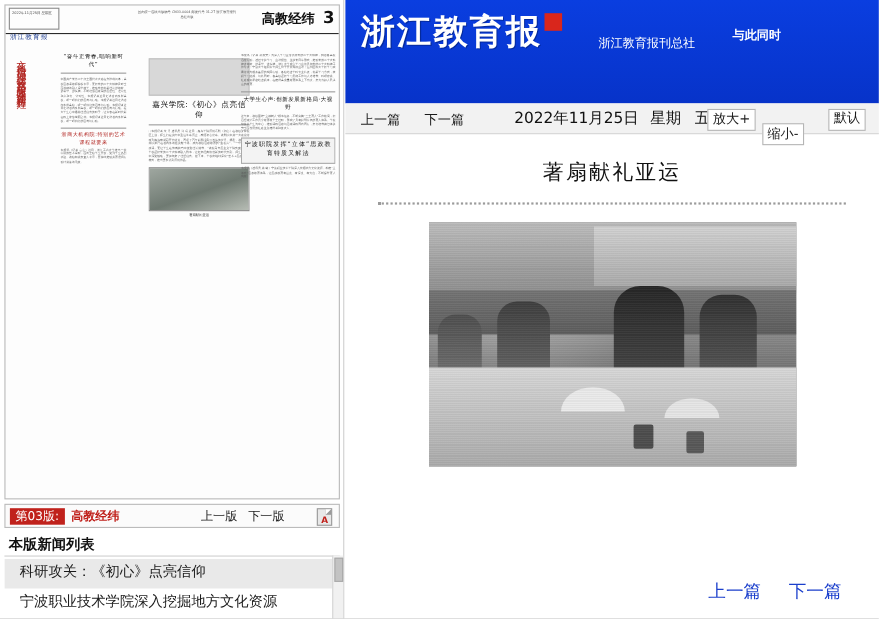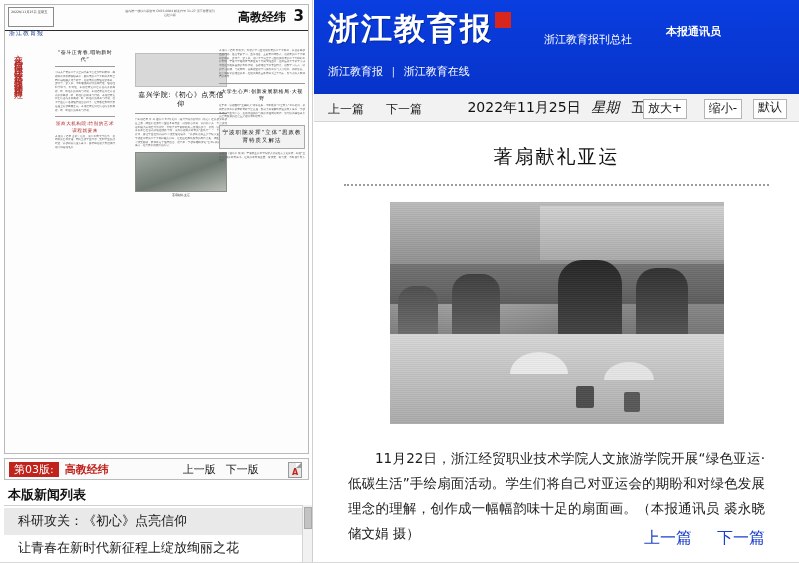--- a/index.html
+++ b/index.html
@@ -207,29 +207,29 @@
     position: relative; height: 28px;
     background: #f2f2f2;
     border-bottom: 1px solid #d6d6d6;
   }
   #tb2-prev { position: absolute; left: 14px; top: 7px; font-size: 12px; color: #1a1a1a; text-decoration: none;}
   #tb2-next { position: absolute; left: 72px; top: 7px; font-size: 12px; color: #1a1a1a; text-decoration: none;}
   #tb2-date {
     position: absolute; left: 0; right: 0; top: 5px;
     text-align: center; font-size: 14px; color: #111;
   }
-  #tb2-date .wk { margin-left: 6px; font-style: italic; }
+  #tb2-date .wk { margin-left: 6px; }
   #tb2-date .wkn { margin-left: 8px; }
   .zoom-btn {
     position: absolute; top: 5px; font-size: 12px; color: #1a1a1a;
     border: 1px solid #b5b5b5; background: #ffffff;
     padding: 1px 4px; text-decoration: none; line-height: 1.3;
   }
   #zoom-in  { right: 112px; }
-  #zoom-out { right: 57px; }
+  #zoom-out { right: 68px; margin-top: 13px; }
   #zoom-def { right: 12px; font-family: Liberation Mono, monospace; }
 
   #article {
     position: relative;
     padding: 0 30px;
   }
   #article-title {
     text-align: center;
     font-size: 19px;
     color: #111;
@@ -370,43 +370,38 @@
     <a class="tb-link" style="margin-left:74px;" href="#">上一版</a>
     <a class="tb-link" href="#">下一版</a>
     <span id="pdf-icon"></span>
   </div>
 
   <div id="news-list-title">本版新闻列表</div>
   <div id="news-list-rule"></div>
 
   <div id="news-list">
     <div class="news-item first">科研攻关：《初心》点亮信仰</div>
-    <div class="news-item">让青春在新时代新征程上绽放绚丽之花</div>
+    <div class="news-item">宁波职业技术学院深入挖掘地方文化资源</div>
     <div class="news-item">大学生心声：新时代的第二十大精神进课堂</div>
   </div>
 
   <div id="list-scroll">
     <div id="list-scroll-thumb"></div>
   </div>
 </div>
 
 <div id="right-pane">
 
   <div id="masthead">
     <div id="masthead-logo">
       <span>浙江教育报</span><span class="seal"></span>
     </div>
     <div id="masthead-sub">浙江教育报刊总社</div>
-    <div id="masthead-sub2">本报通讯员</div>
-
-    <div id="masthead-links">
-      <a href="#">浙江教育报</a>
-      <span class="divider">|</span>
-      <a href="#">浙江教育在线</a>
-    </div>
+    <div id="masthead-sub2">与此同时</div>
+
 
   </div>
 
   <div id="toolbar2">
     <a id="tb2-prev" href="#">上一篇</a>
     <a id="tb2-next" href="#">下一篇</a>
     <div id="tb2-date">
       <span>2022年11月25日</span>
       <span class="wk">星期</span>
       <span class="wkn">五</span>
@@ -429,21 +424,20 @@
       <div class="ph ph-p2"></div>
       <div class="ph ph-p3"></div>
       <div class="ph ph-table"></div>
       <div class="ph ph-fan1"></div>
       <div class="ph ph-fan2"></div>
       <div class="ph ph-jar"></div>
       <div class="ph ph-jar2"></div>
       <div class="ph-grain"></div>
     </div>
 
-    <p id="article-body">11月22日，浙江经贸职业技术学院人文旅游学院开展“绿色亚运·低碳生活”手绘扇面活动。学生们将自己对亚运会的期盼和对绿色发展理念的理解，创作成一幅幅韵味十足的扇面画。（本报通讯员 裘永晓 储文娟 摄）</p>
   </div>
 
   <div id="article-footer">
     <a href="#">上一篇</a>
     <a href="#">下一篇</a>
   </div>
 </div>
 
 <div id="edge-bottom"></div>
 

